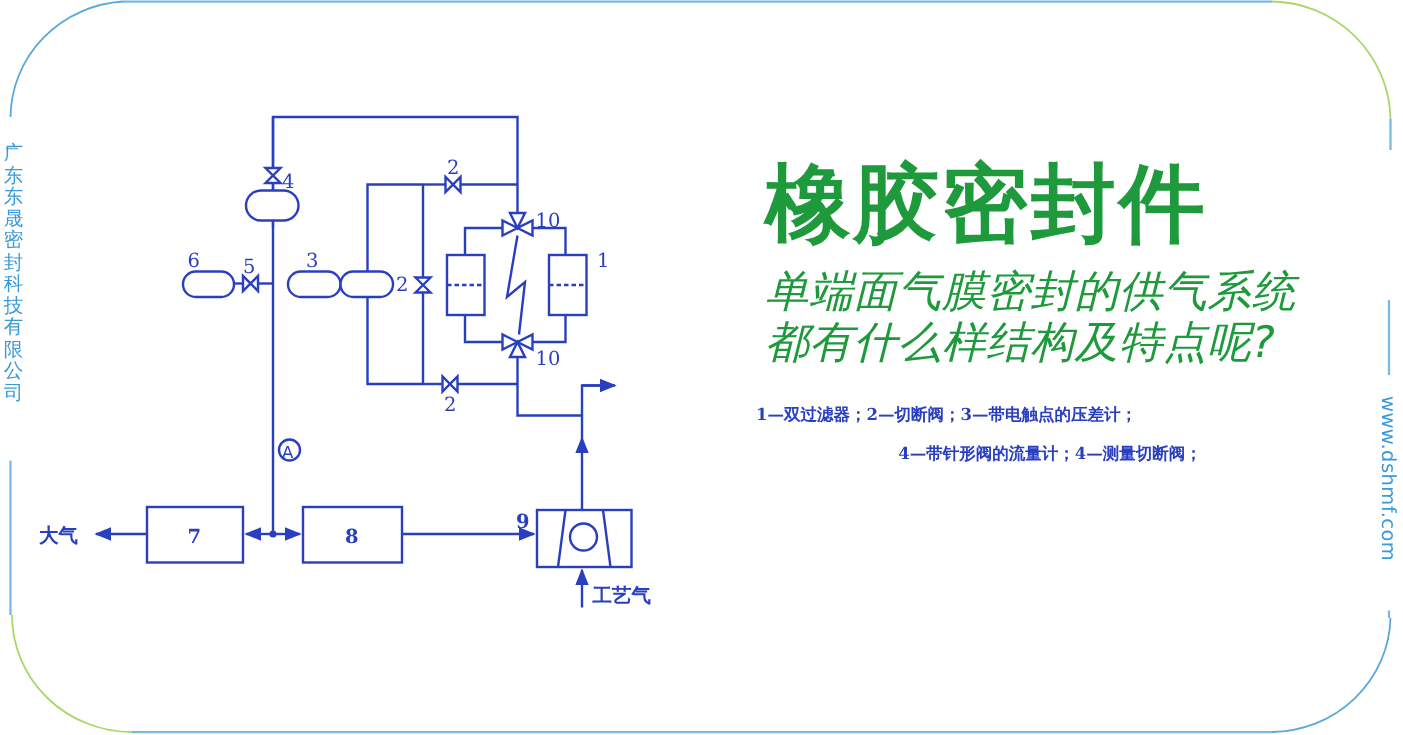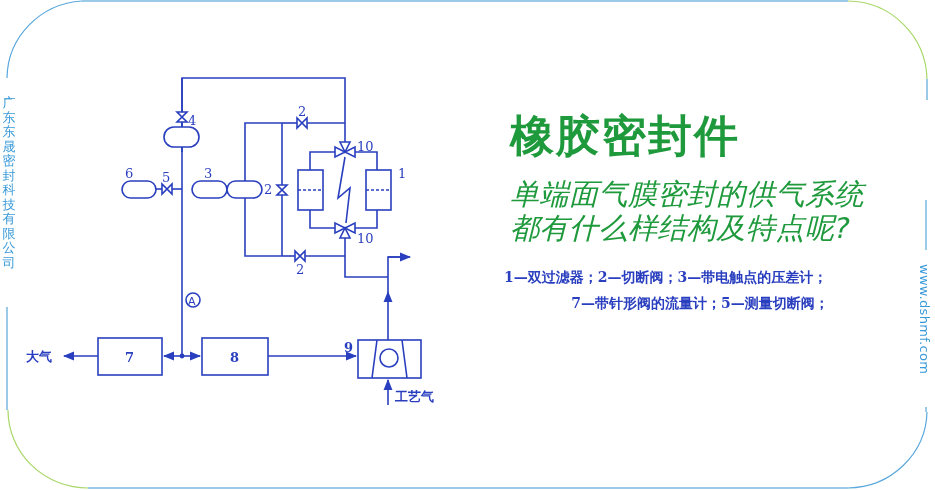--- a/index.html
+++ b/index.html
@@ -3,25 +3,25 @@
 <meta charset="utf-8">
 <style>
   html, body { margin:0; padding:0; background:#ffffff; }
   body { width:935px; height:490px; position:relative; overflow:hidden; font-family:"DejaVu Sans", sans-serif; }
   .frame { position:absolute; left:0; top:0; width:935px; height:490px; }
   .side-left { position:absolute; left:1px; top:96px; width:16px; color:#3a9ad9; font-size:13px; line-height:14.5px; text-align:center; writing-mode:horizontal-tb; }
   .side-left span { display:block; }
   .side-right { position:absolute; left:912px; top:264px; width:20px; height:130px; }
   .side-right .rot { position:absolute; left:20px; top:0; transform-origin:0 0; transform:rotate(90deg); white-space:nowrap; color:#3a9ad9; font-size:13px; letter-spacing:0.3px; }
   .diagram { position:absolute; left:20px; top:60px; width:440px; height:360px; }
-  .title { position:absolute; left:510px; top:104px; color:#1e9a3c; font-size:44px; font-weight:bold; letter-spacing:2px; line-height:64px; white-space:nowrap; }
+  .title { position:absolute; left:510px; top:104px; color:#1e9a3c; font-size:57px; font-weight:bold; letter-spacing:2px; line-height:64px; white-space:nowrap; }
   .sub1, .sub2 { position:absolute; left:510px; color:#1e9a3c; font-size:29px; line-height:32px; white-space:nowrap; letter-spacing:0.5px;font-style:italic; }
   .sub1 { top:178px; }
   .sub2 { top:212px; }
-  .legend { position:absolute; left:500px; top:264px; width:400px; color:#2a3fbf; font-family:"DejaVu Serif", serif; font-size:14px; font-weight:bold; text-align:center; line-height:26px; }
+  .legend { position:absolute; left:500px; top:264px; width:400px; color:#2a3fbf; font-family:"DejaVu Serif", serif; font-size:11px; font-weight:bold; text-align:center; line-height:26px; }
   .legend div { white-space:nowrap; }
   .legend div:first-child { text-align:left; padding-left:4px; }
 </style>
 </head>
 <body>
 
 <svg class="frame" viewBox="0 0 935 490" xmlns="http://www.w3.org/2000/svg">
 
   <path d="M 82 1 L 848 1" stroke="#7ab8e0" stroke-width="1.5" fill="none"></path>
 
@@ -171,14 +171,14 @@
     <text x="375" y="341" font-size="13" font-weight="bold">工艺气</text>
   </g>
 </svg>
 
 <div class="title">橡胶密封件</div>
 <div class="sub1">单端面气膜密封的供气系统</div>
 <div class="sub2">都有什么样结构及特点呢?</div>
 
 <div class="legend">
   <div>1—双过滤器；2—切断阀；3—带电触点的压差计；</div>
-  <div>7—带针形阀的流量计；5—测量切断阀；</div>
+  <div>4—带针形阀的流量计；4—测量切断阀；</div>
 </div>
 
 </body></html>

